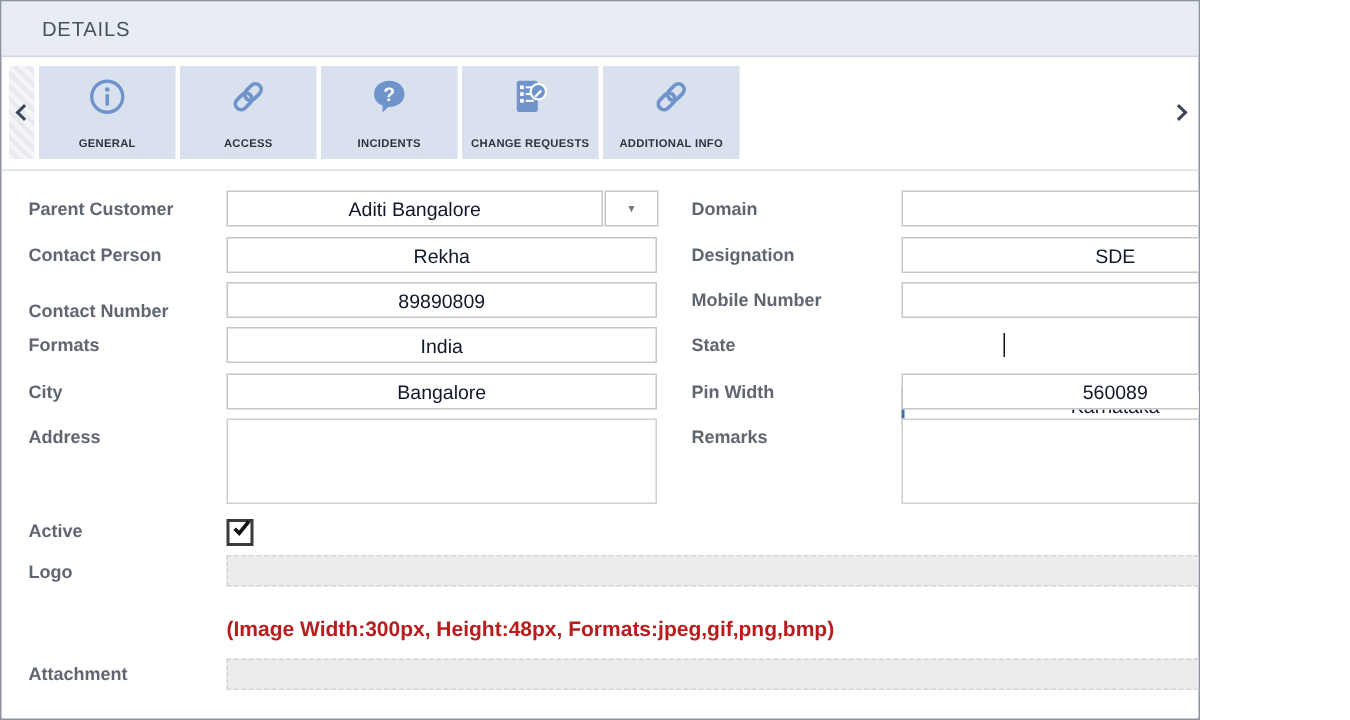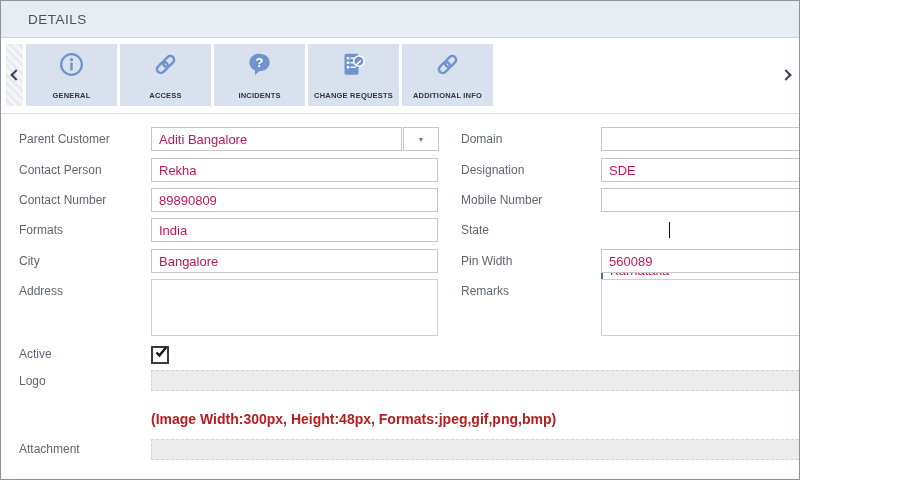--- a/index.html
+++ b/index.html
@@ -30,23 +30,23 @@
   .chev.r{transform:rotate(-135deg);margin-right:2px;}
   .tabs{position:absolute;left:25px;top:43px;height:62px;display:flex;gap:3px;}
   .tab{width:91px;height:62px;background:var(--tab-bg);box-sizing:border-box;cursor:pointer;
        display:flex;flex-direction:column;align-items:center;justify-content:space-between;
        padding:7px 2px 5px 2px;}
   .tab-label{font-size:7.5px;font-weight:700;color:#2f333b;text-align:center;line-height:1.3;letter-spacing:.2px;}
   .ic-stroke{stroke:var(--accent);fill:none;}
   .ic-fill{fill:var(--accent);}
   .hr{position:absolute;left:0;top:112px;right:0;height:1px;background:#dadfe7;}
   
-  .lbl{position:absolute;height:24px;line-height:24px;font-size:12px;font-weight:400;color:var(--label-text);}
+  .lbl{position:absolute;height:24px;line-height:24px;font-size:12px;font-weight:700;color:var(--label-text);}
   .txt{position:absolute;box-sizing:border-box;height:24px;border:1px solid var(--input-border);
-       padding:2px 7px;font-family:"Liberation Sans",sans-serif;font-size:13px;color:#be185d;background:#fff;outline:none;}
+       padding:2px 7px;font-family:"Liberation Sans",sans-serif;font-size:13px;color:#0f172a;background:#fff;outline:none;text-align:center;}
   .txt.focused{border:2px solid var(--focus);height:25px;}
   .ta{position:absolute;box-sizing:border-box;border:1px solid #cfcfcf;resize:none;background:#fff;
       font-family:"Liberation Sans",sans-serif;font-size:13px;color:#474d54;padding:3px 7px;outline:none;}
   .ddbtn{position:absolute;box-sizing:border-box;width:36px;height:24px;background:#fff;
          border:1px solid var(--input-border);display:flex;align-items:center;justify-content:center;cursor:pointer;padding:0;}
   .ddcaret{font-size:7px;color:#6e7887;line-height:1;}
   .caret{position:absolute;width:1px;height:16px;background:#111;}
   .clearx{position:absolute;font-size:17px;color:#2e2e2e;cursor:pointer;line-height:1;}
   .cb{position:absolute;width:14px;height:14px;border:2px solid #3a3a3a;background:#fff;cursor:pointer;}
   .cb svg{position:absolute;left:1px;top:-3px;}
@@ -146,21 +146,21 @@
   <input class="txt" style="left: 600px; top: 126px; width: 249px;" value="">
   <button class="ddbtn" style="left:849px;top:126px">
     <span class="ddcaret">▼</span>
   </button>
 
   <label class="lbl" style="left:18px;top:157px">Contact Person</label>
   <input class="txt" style="left: 150px; top: 157px; width: 287px;" value="Rekha">
   <label class="lbl" style="left:460px;top:157px">Designation</label>
   <input class="txt" style="left: 600px; top: 157px; width: 285px;" value="SDE">
 
-  <label class="lbl" style="left:18px;top:187px">Contact Number</label>
+  <label class="lbl" style="left:18px;top:194px">Contact Number</label>
   <input class="txt" style="left: 150px; top: 187px; width: 287px;" value="89890809">
   <label class="lbl" style="left:460px;top:187px">Mobile Number</label>
   <input class="txt" style="left: 600px; top: 187px; width: 285px;" value="">
 
   <label class="lbl" style="left:18px;top:217px">Formats</label>
   <input class="txt" style="left: 150px; top: 217px; width: 287px;" value="India">
   <label class="lbl" style="left:460px;top:217px">State</label>
   <input class="txt focused" style="left: 600px; top: 217px; width: 285px; margin-top: 40px;" value="Karnataka">
   <span class="caret" style="left:668px;top:221px"></span>
   <span class="clearx" style="left:857px;top:221px">×</span>

